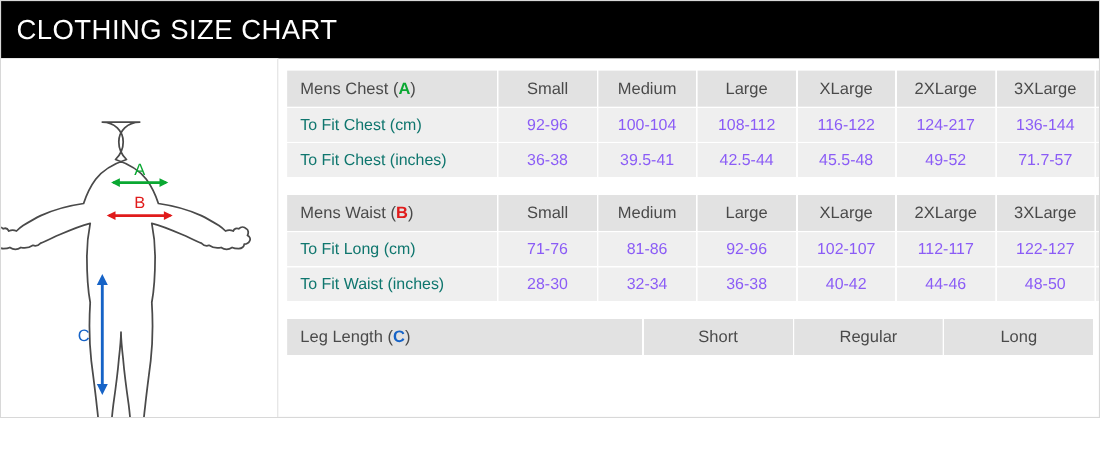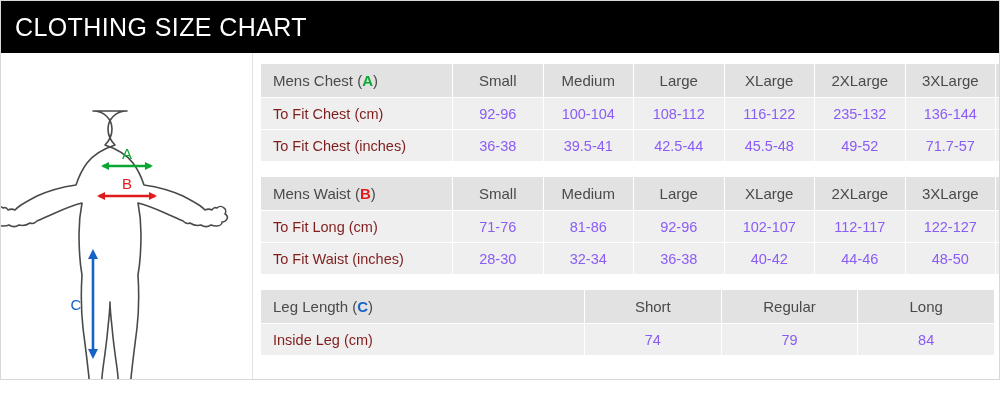--- a/index.html
+++ b/index.html
@@ -62,21 +62,21 @@
     background: #efefef;
     border: 1px solid #ffffff;
     text-align: center;
     padding: 0 4px;
     white-space: nowrap;
     overflow: hidden;
   }
   table.size-table td.rowhead {
     text-align: left;
     padding-left: 12px;
-    color: #7f1d1d;
+    color: #0f766e;
     background: #efefef;
   }
   table.size-table tr.head td {
     background: #e2e2e2;
     color: #4a4a4a;
     font-size: 15px;
     height: 34px;
   }
   table.size-table tr.head td.rowhead {
     background: #e2e2e2;
@@ -211,21 +211,21 @@
           <td>2XLarge</td>
           <td>3XLarge</td>
           <td>4XLarge</td>
         </tr>
         <tr>
           <td class="rowhead">To Fit Chest (cm)</td>
           <td>92-96</td>
           <td>100-104</td>
           <td>108-112</td>
           <td>116-122</td>
-          <td>235-132</td>
+          <td>124-217</td>
           <td>136-144</td>
           <td>148-152</td>
         </tr>
         <tr>
           <td class="rowhead">To Fit Chest (inches)</td>
           <td>36-38</td>
           <td>39.5-41</td>
           <td>42.5-44</td>
           <td>45.5-48</td>
           <td>49-52</td>
@@ -287,23 +287,17 @@
           <col class="col-v">
           <col class="col-v">
       </colgroup>
       <tbody>
         <tr class="head">
           <td class="rowhead"><span>Leg Length (</span><span class="label-C">C</span><span>)</span></td>
           <td>Short</td>
           <td>Regular</td>
           <td>Long</td>
         </tr>
-        <tr>
-          <td class="rowhead">Inside Leg (cm)</td>
-          <td>74</td>
-          <td>79</td>
-          <td>84</td>
-        </tr>
       </tbody>
     </table>
 
   </div>
 </div>
 
 </body></html>

